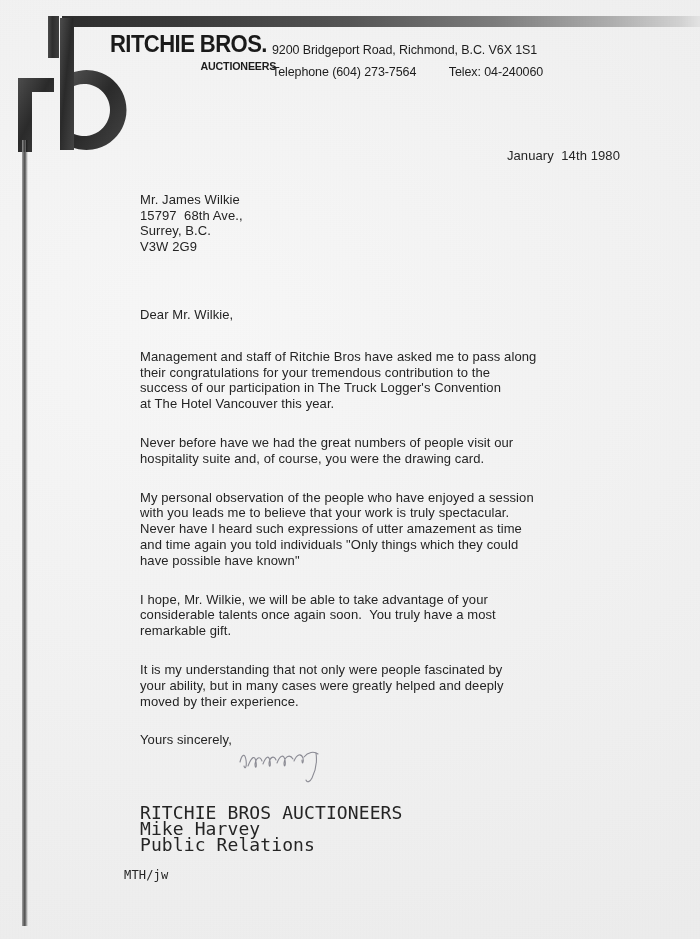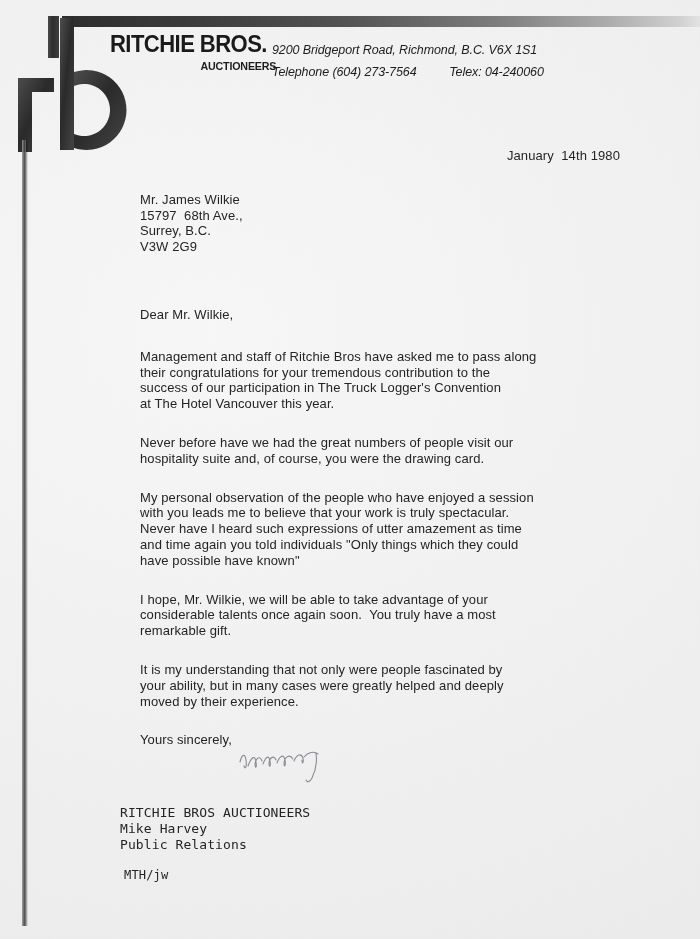--- a/index.html
+++ b/index.html
@@ -114,21 +114,20 @@
     transform-origin: right center;
   }
 
   
   .contact {
     position: absolute;
     left: 272px;
     top: 44px;
     font-family: "Liberation Sans", sans-serif;
     color: #1e1e1e;
-    font-style: italic;
   }
   .contact .line1 {
     font-size: 12.5px;
     letter-spacing: -0.1px;
     white-space: nowrap;
     line-height: 1.05;
   }
   .contact .line2 {
     font-size: 12.5px;
     letter-spacing: -0.1px;
@@ -200,24 +199,24 @@
     top: 744px;
     width: 120px;
     height: 44px;
     opacity: .55;
   }
   .signature svg { display: block; width: 100%; height: 100%; }
 
   
   .signoff {
     position: absolute;
-    left: 120px;
+    left: 140px;
     top: 805px;
     font-family: "DejaVu Sans Mono", monospace;
-    font-size: 13px;
+    font-size: 18px;
     line-height: 15.8px;
     color: #252525;
     letter-spacing: .1px;
     white-space: pre;
   }
   .initials {
     position: absolute;
     left: 124px;
     top: 868px;
     font-family: "DejaVu Sans Mono", monospace;

